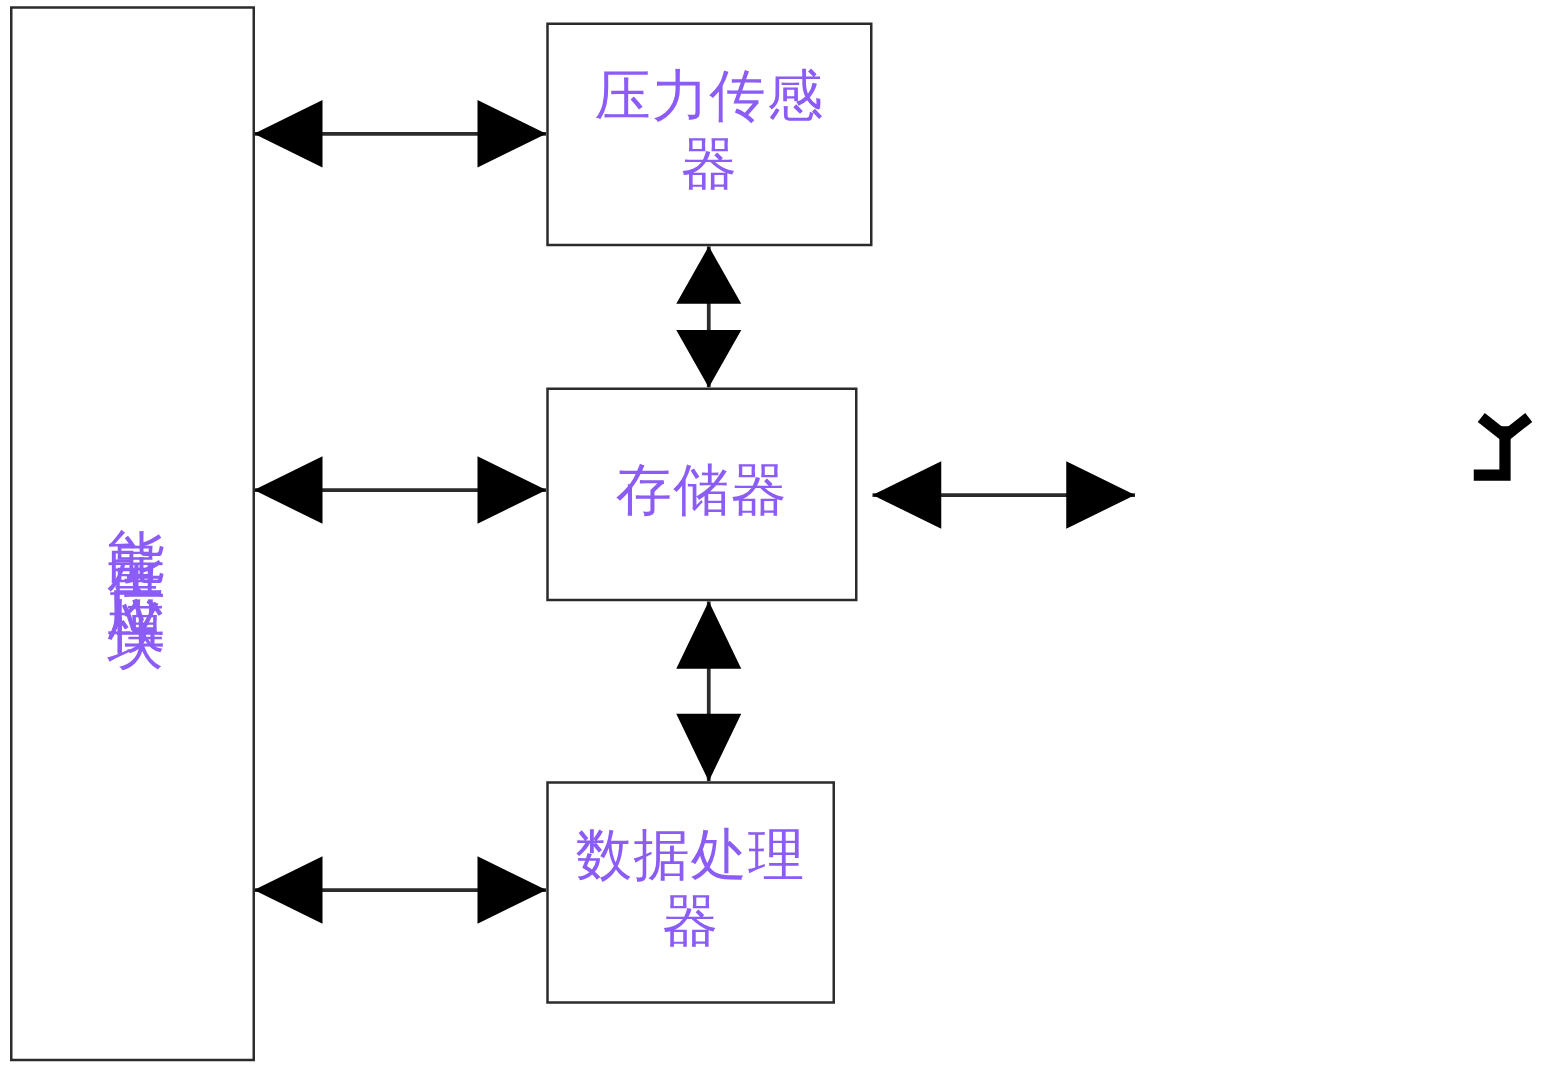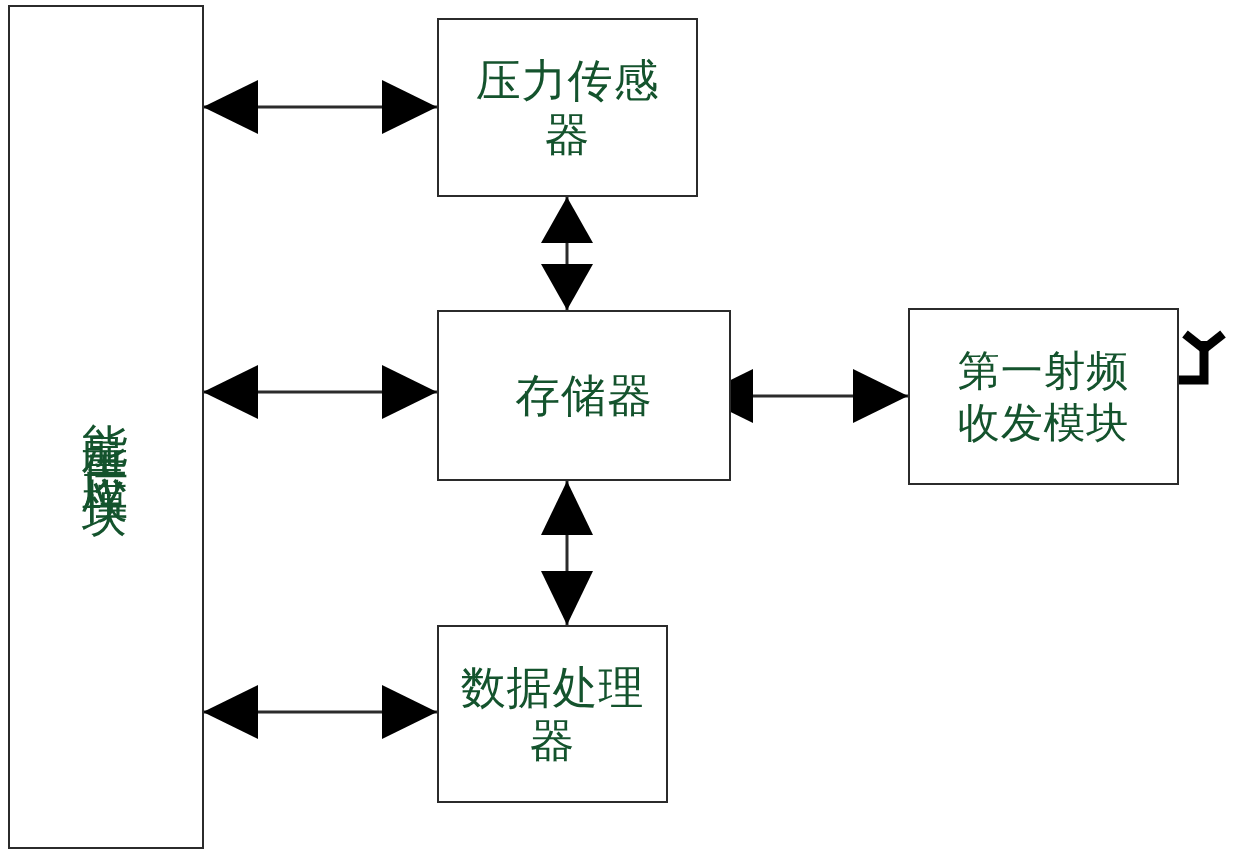--- a/index.html
+++ b/index.html
@@ -30,22 +30,22 @@
     position: absolute;
     box-sizing: border-box;
     border: 2px solid #2b2b2b;
     background: #ffffff;
     display: flex;
     align-items: center;
     justify-content: center;
     text-align: center;
   }
   .node-label {
-    color: #14532d;
-    font-family: Liberation Sans, sans-serif;
+    color: #8b5cf6;
+    font-family: Liberation Mono, monospace;
     line-height: 1.18;
     letter-spacing: 0.02em;
     white-space: pre-line;
   }
   
   #box-energy-supply {
     left: 8px;
     top: 5px;
     width: 196px;
     height: 844px;
@@ -63,21 +63,21 @@
     width: 261px;
     height: 179px;
   }
   #box-pressure-sensor .node-label {
     font-size: 45px;
     width: 230px;
   }
   #box-memory {
     left: 437px;
     top: 310px;
-    width: 294px;
+    width: 249px;
     height: 171px;
     text-align: right;
   }
   #box-memory .node-label {
     font-size: 45px;
   }
   #box-data-processor {
     left: 437px;
     top: 625px;
     width: 231px;
@@ -167,18 +167,14 @@
 
   <div class="node-box" id="box-memory">
     <span class="node-label">存储器</span>
   </div>
 
   <div class="node-box" id="box-data-processor">
     <span class="node-label">数据处理
 器</span>
   </div>
 
-  <div class="node-box" id="box-rf-transceiver">
-    <span class="node-label">第一射频
-收发模块</span>
-  </div>
 
 </div>
 
 </body></html>

